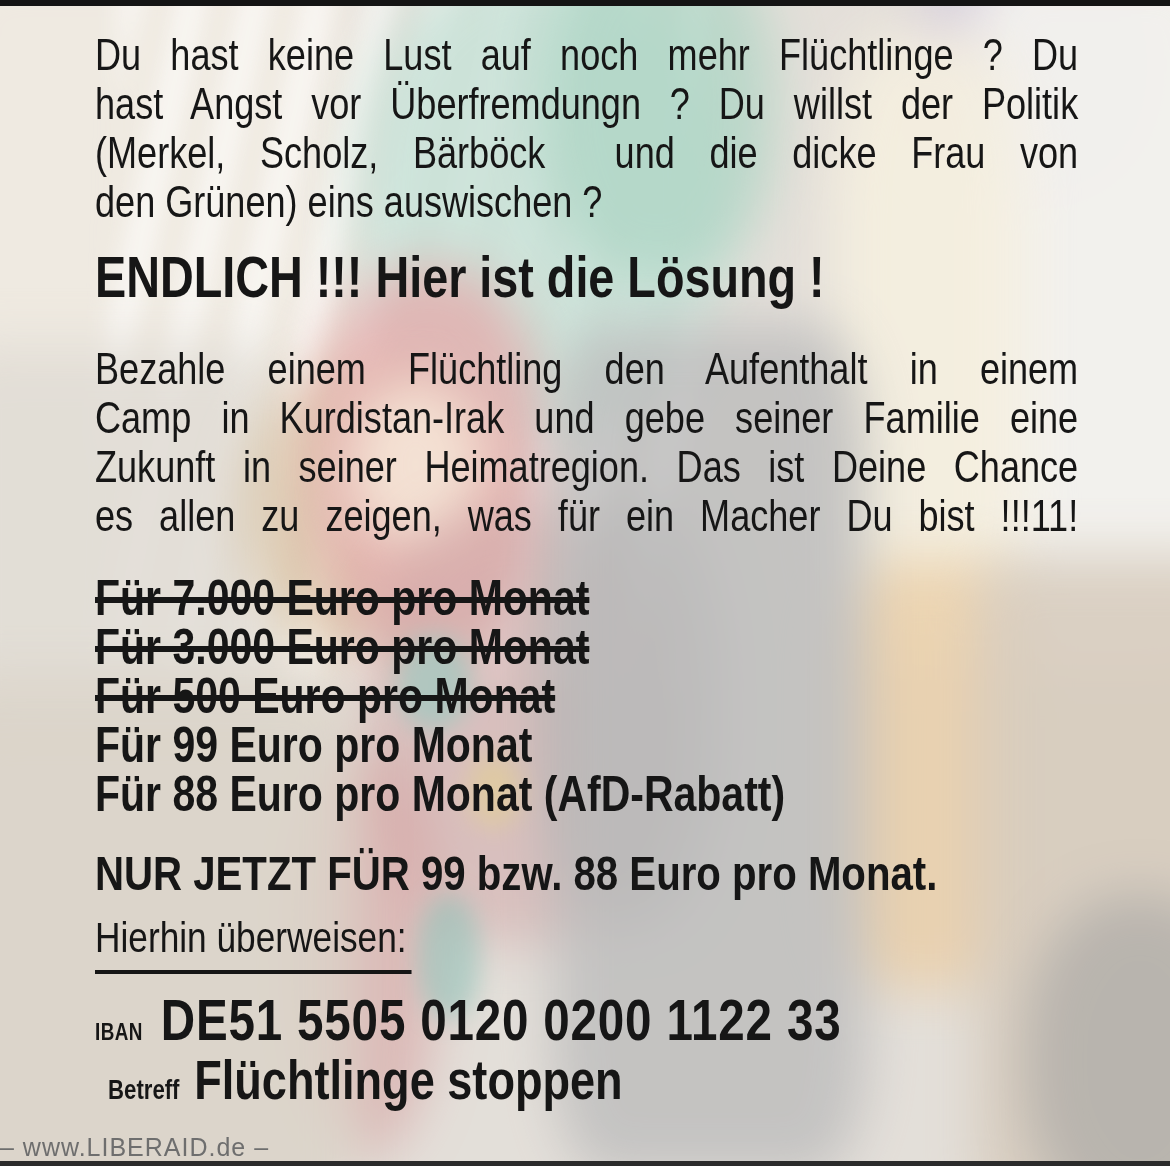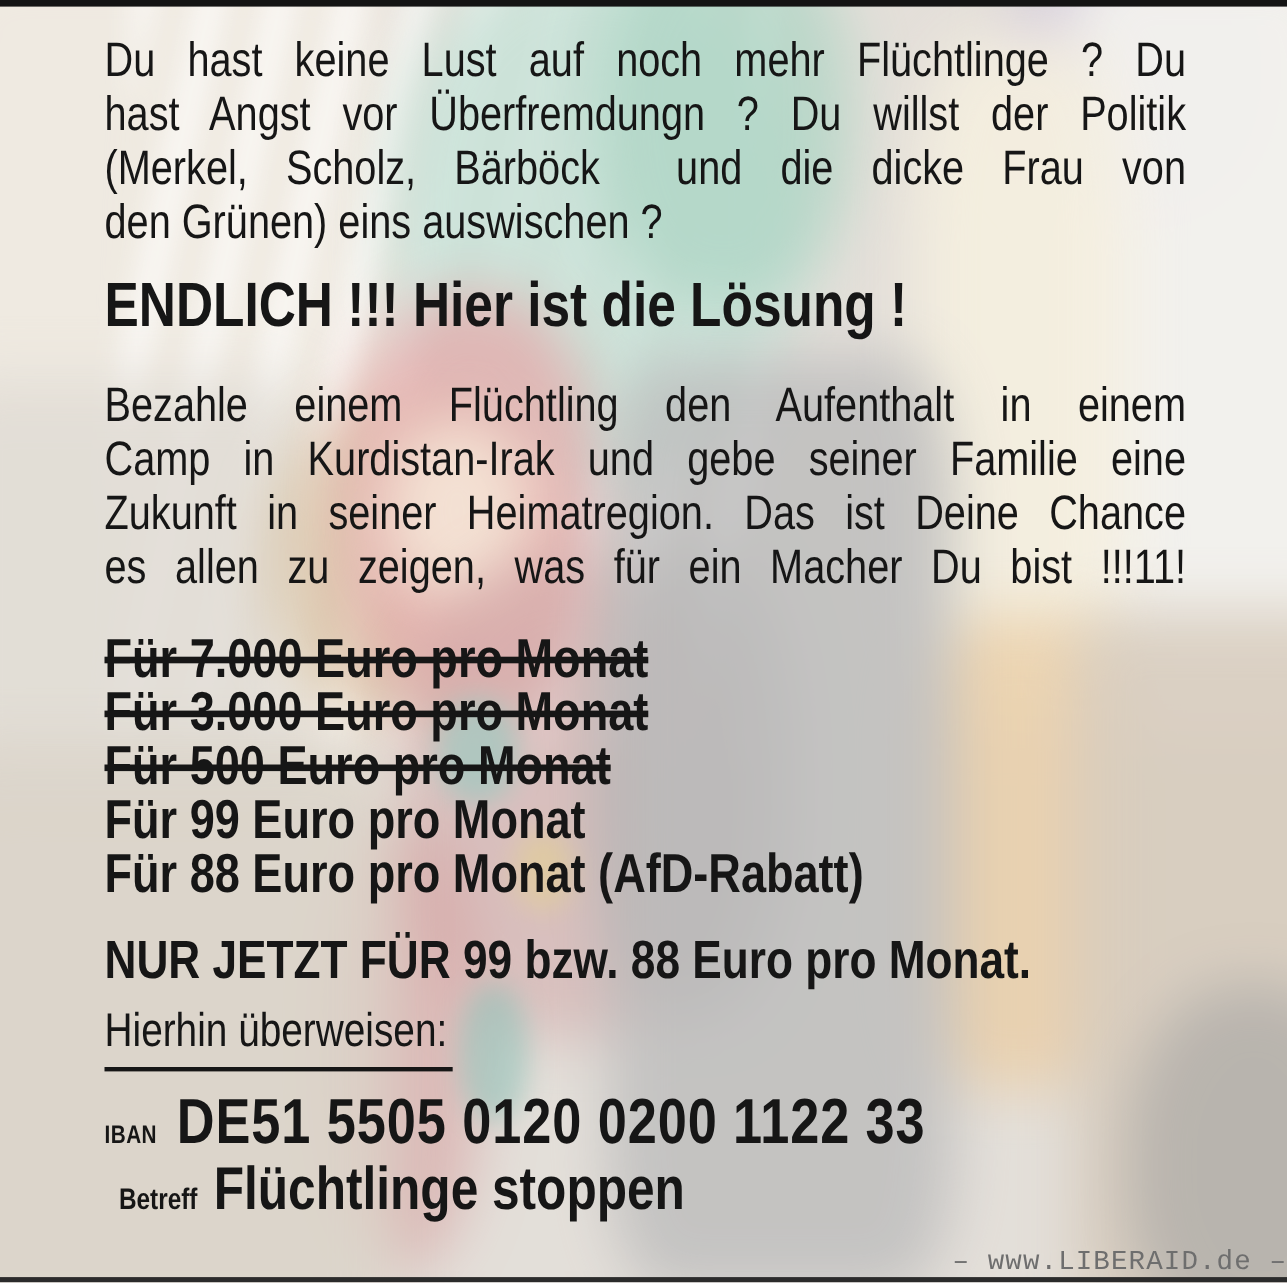--- a/index.html
+++ b/index.html
@@ -51,22 +51,22 @@
   .offer    { top:845px; font-size:49px; font-weight:bold; }
   .transfer-heading { top:913px; font-size:43px; }
   .underlined { display:inline-block; border-bottom:4px solid #161616; padding:0 6px 8px 0; }
   .iban-row    { top:986px;  display:flex; align-items:baseline; gap:22px; }
   .betreff-row { top:1048px; display:flex; align-items:baseline; gap:18px; padding-left:16px; }
   .small-label { font-weight:bold; }
   .iban-row .small-label    { font-size:23px; letter-spacing:.5px; }
   .iban-row .big-value      { font-size:58px; font-weight:bold; letter-spacing:1px; white-space:nowrap; }
   .betreff-row .small-label { font-size:27px; }
   .betreff-row .big-value   { font-size:55px; font-weight:bold; white-space:nowrap; }
-  .site { position:absolute; top:1133px; left:0; width:100%; text-align:right;
-          font-size:25px; color:#6e6e6e; letter-spacing:1px;font-family:Liberation Mono, monospace; }
+  .site { position:absolute; top:1133px; left:0; width:100%; text-align:left;
+          font-size:25px; color:#6e6e6e; letter-spacing:1px; }
 </style>
 </head>
 <body>
 
 <div class="poster">
 
   <div class="bg">
     <div class="blob b-creamL"></div>
     <div class="blob b-chairs"></div>
     <div class="blob b-mint"></div>

